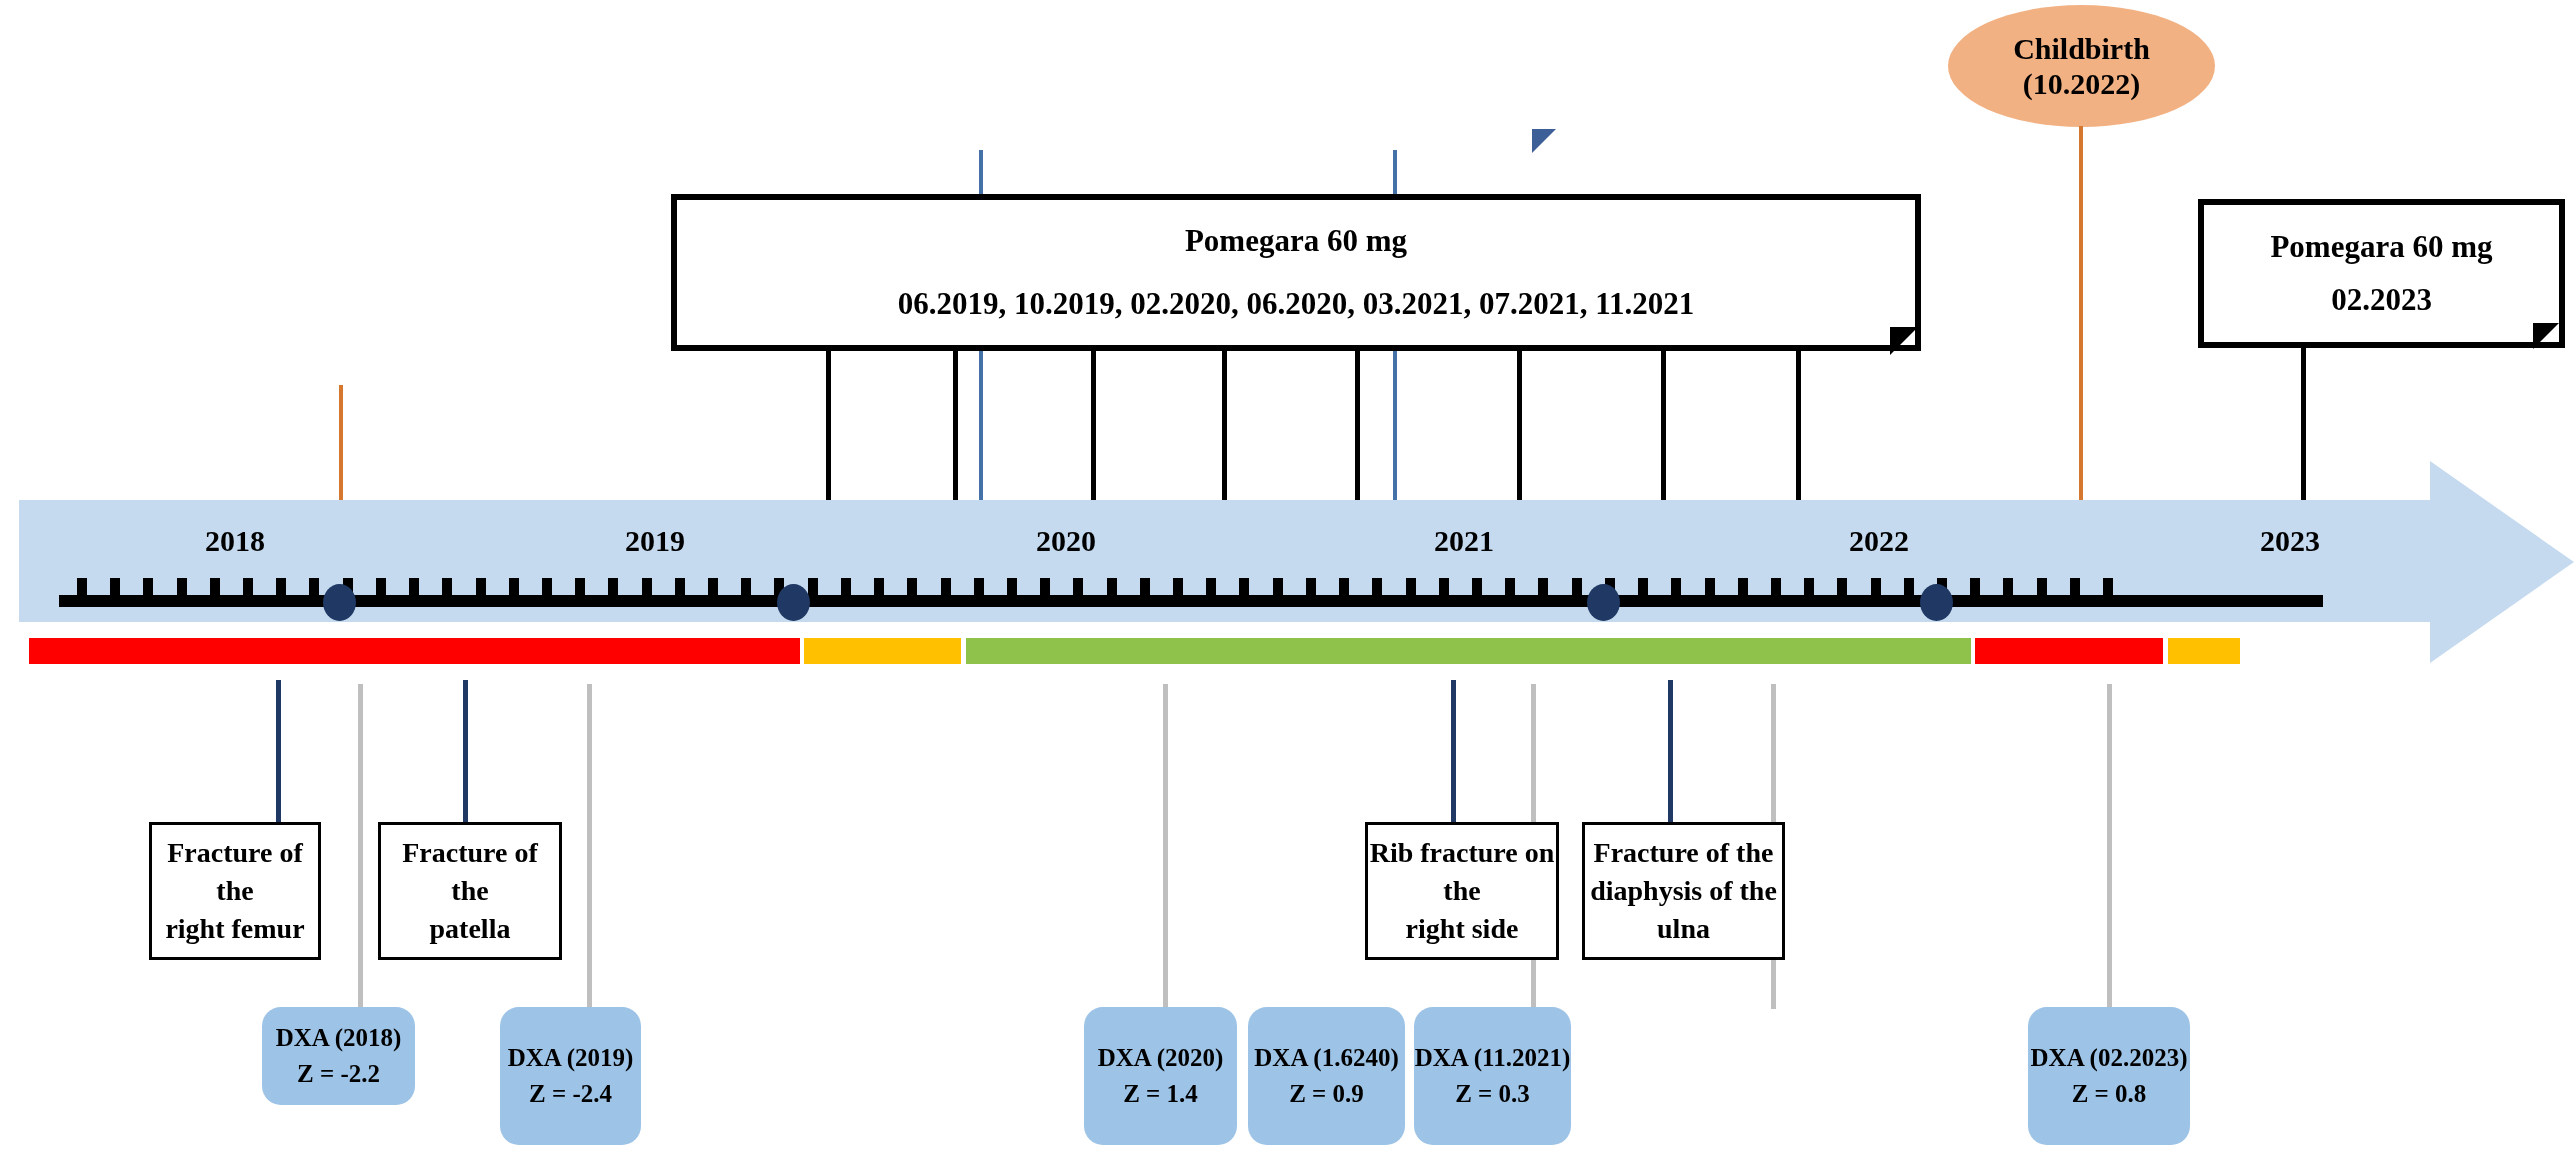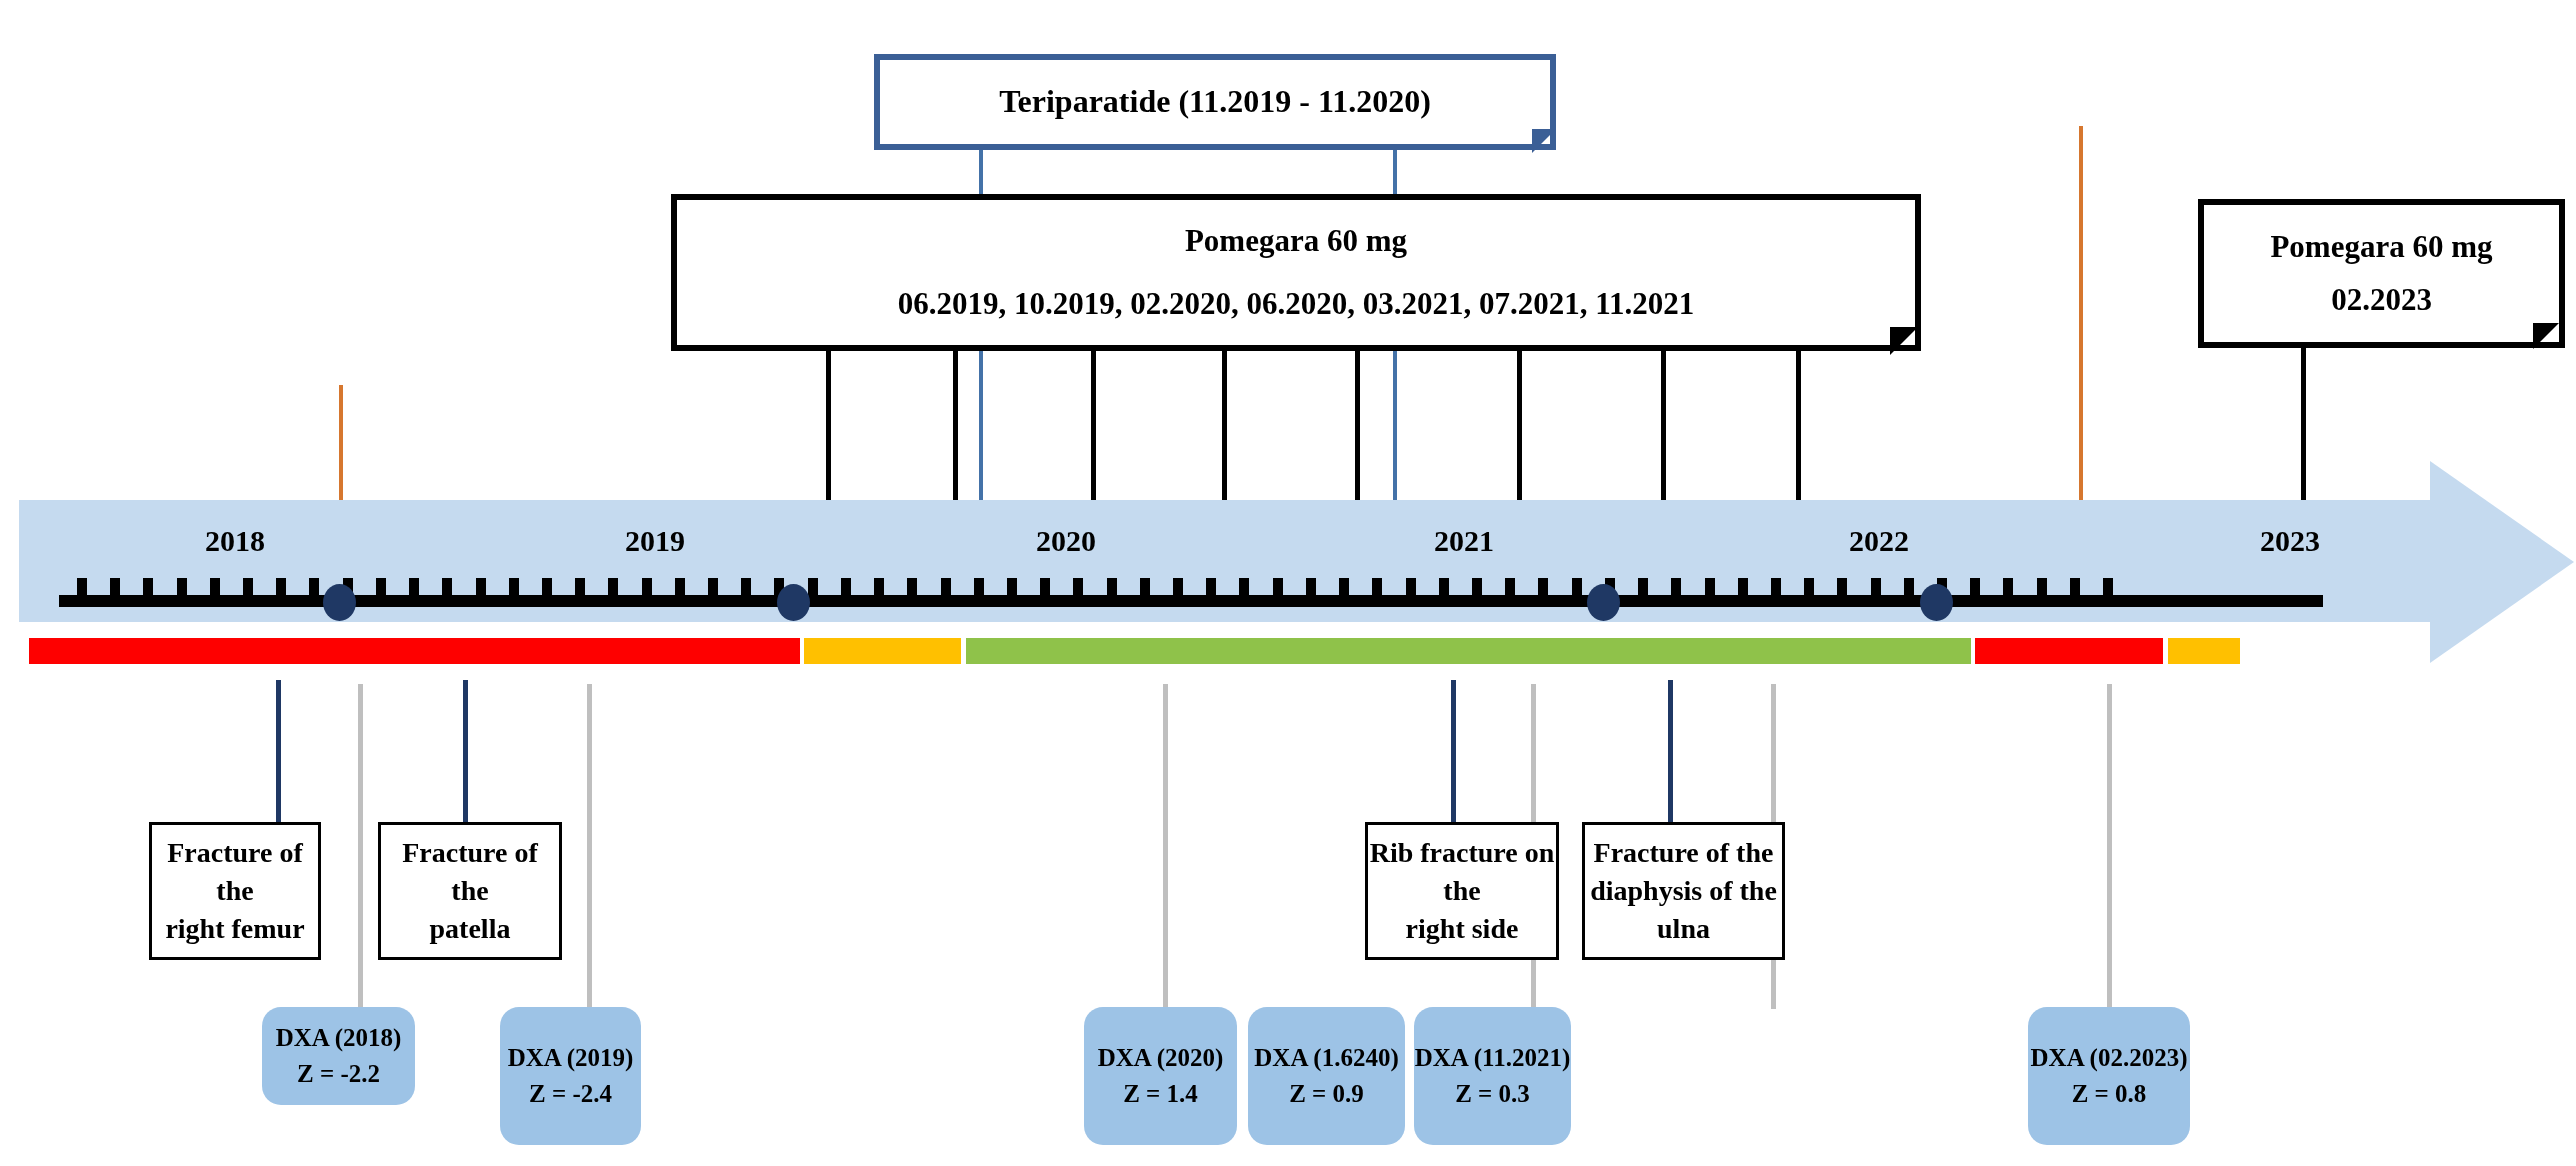--- a/index.html
+++ b/index.html
@@ -47,25 +47,28 @@
   
   .seg{position:absolute;height:26px;}
 </style>
 </head>
 <body>
 
 <div class="stage">
 
   <div class="abs vline" style="left:339px;top:385px;width:3.5px;height:179px;background:#d6772f;"></div>
 
+  <div class="abs ellipse" style="left:1948px;top:5.2px;width:267px;height:122px;background:#f2b183;font-size:30px;">
+    <span>
+      <span>Childbirth</span><br>
+      <span>(10.2022)</span>
+    </span>
+  </div>
   <div class="abs vline" style="left:2079px;top:126px;width:3.5px;height:458px;background:#d6772f;"></div>
 
-  <div class="abs note note-blue" style="left:874px;top:54px;width:682px;height:96px;font-size:32px;">
-    <span>Teriparatide (11.2019 - 11.2020)</span>
-  </div>
   <div class="fold" style="left:1532px;top:129px;border-left:24.5px solid #3b5f96;border-bottom:24.5px solid transparent;"></div>
 
   <div class="abs vline" style="left:979px;top:150px;width:4.4px;height:434px;background:#4472a8;"></div>
   <div class="abs vline" style="left:1393px;top:150px;width:4.4px;height:434px;background:#4472a8;"></div>
 
   <div class="abs note note-black" style="left:671px;top:194px;width:1250px;height:157px;font-size:31px;">
     <span style="display:block;margin-bottom:23px;">Pomegara 60 mg</span>
     <span style="display:block;">06.2019, 10.2019, 02.2020, 06.2020, 03.2021, 07.2021, 11.2021</span>
   </div>
   <div class="fold" style="left:1890px;top:327px;border-left:28px solid #000;border-bottom:28px solid transparent;"></div>

